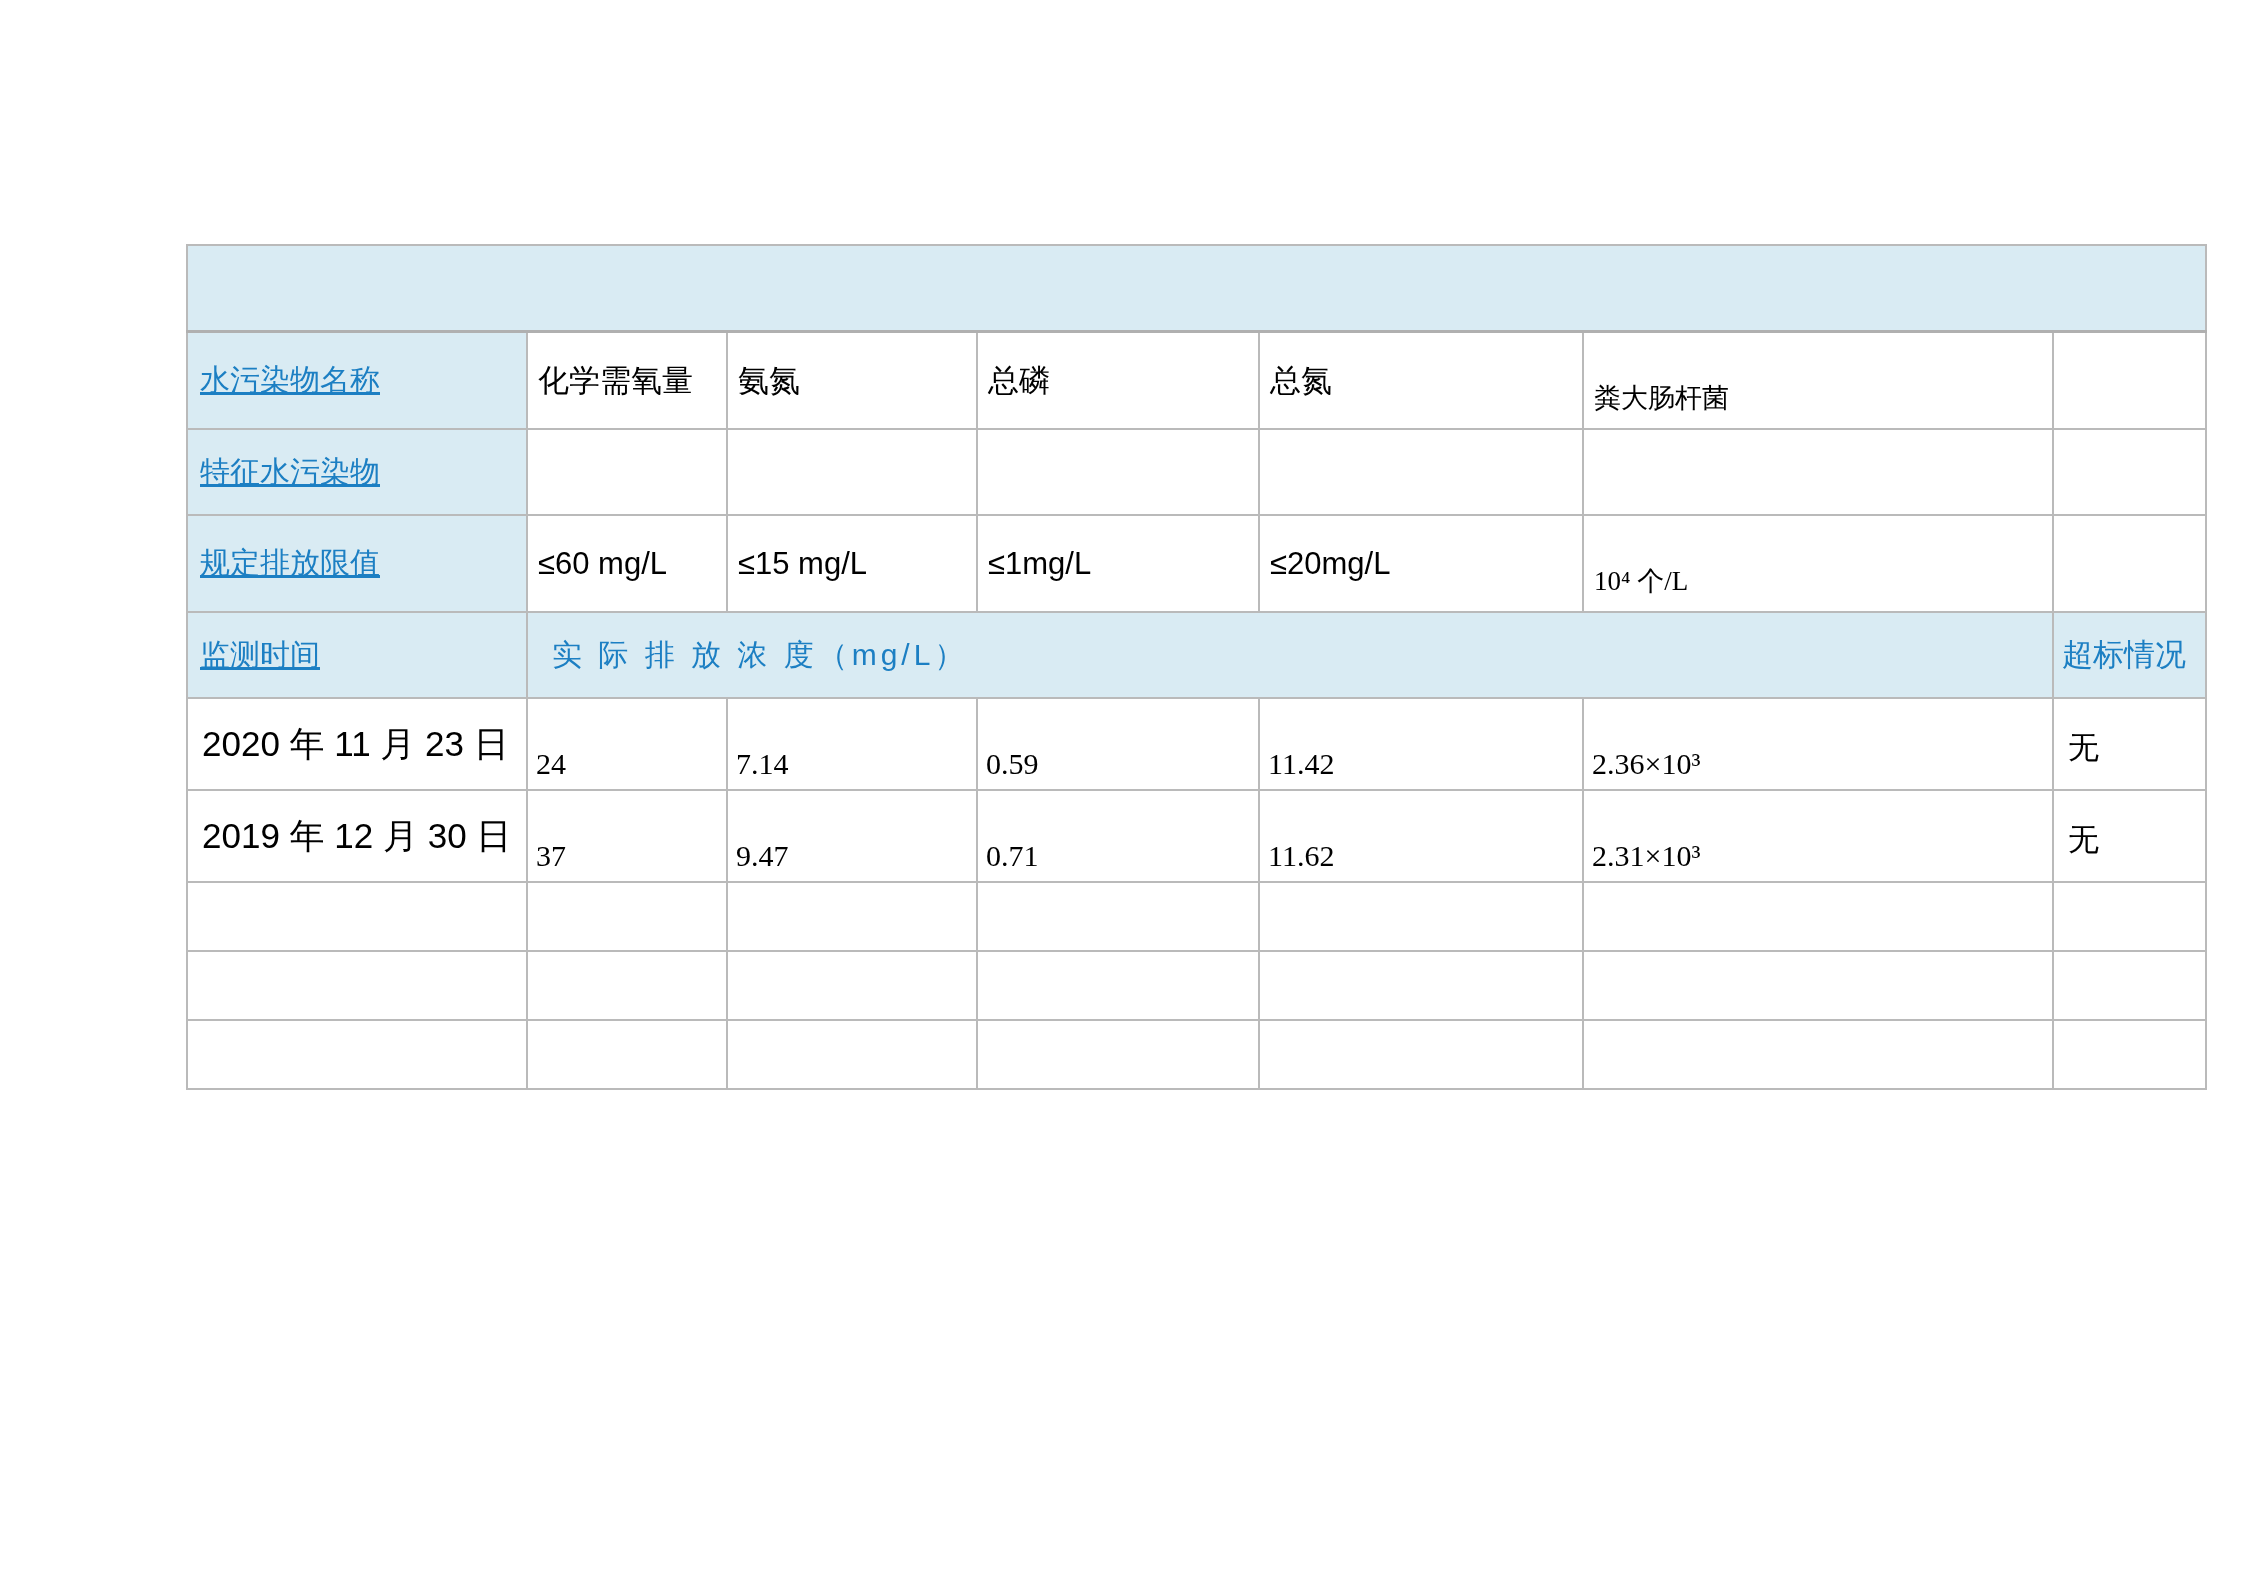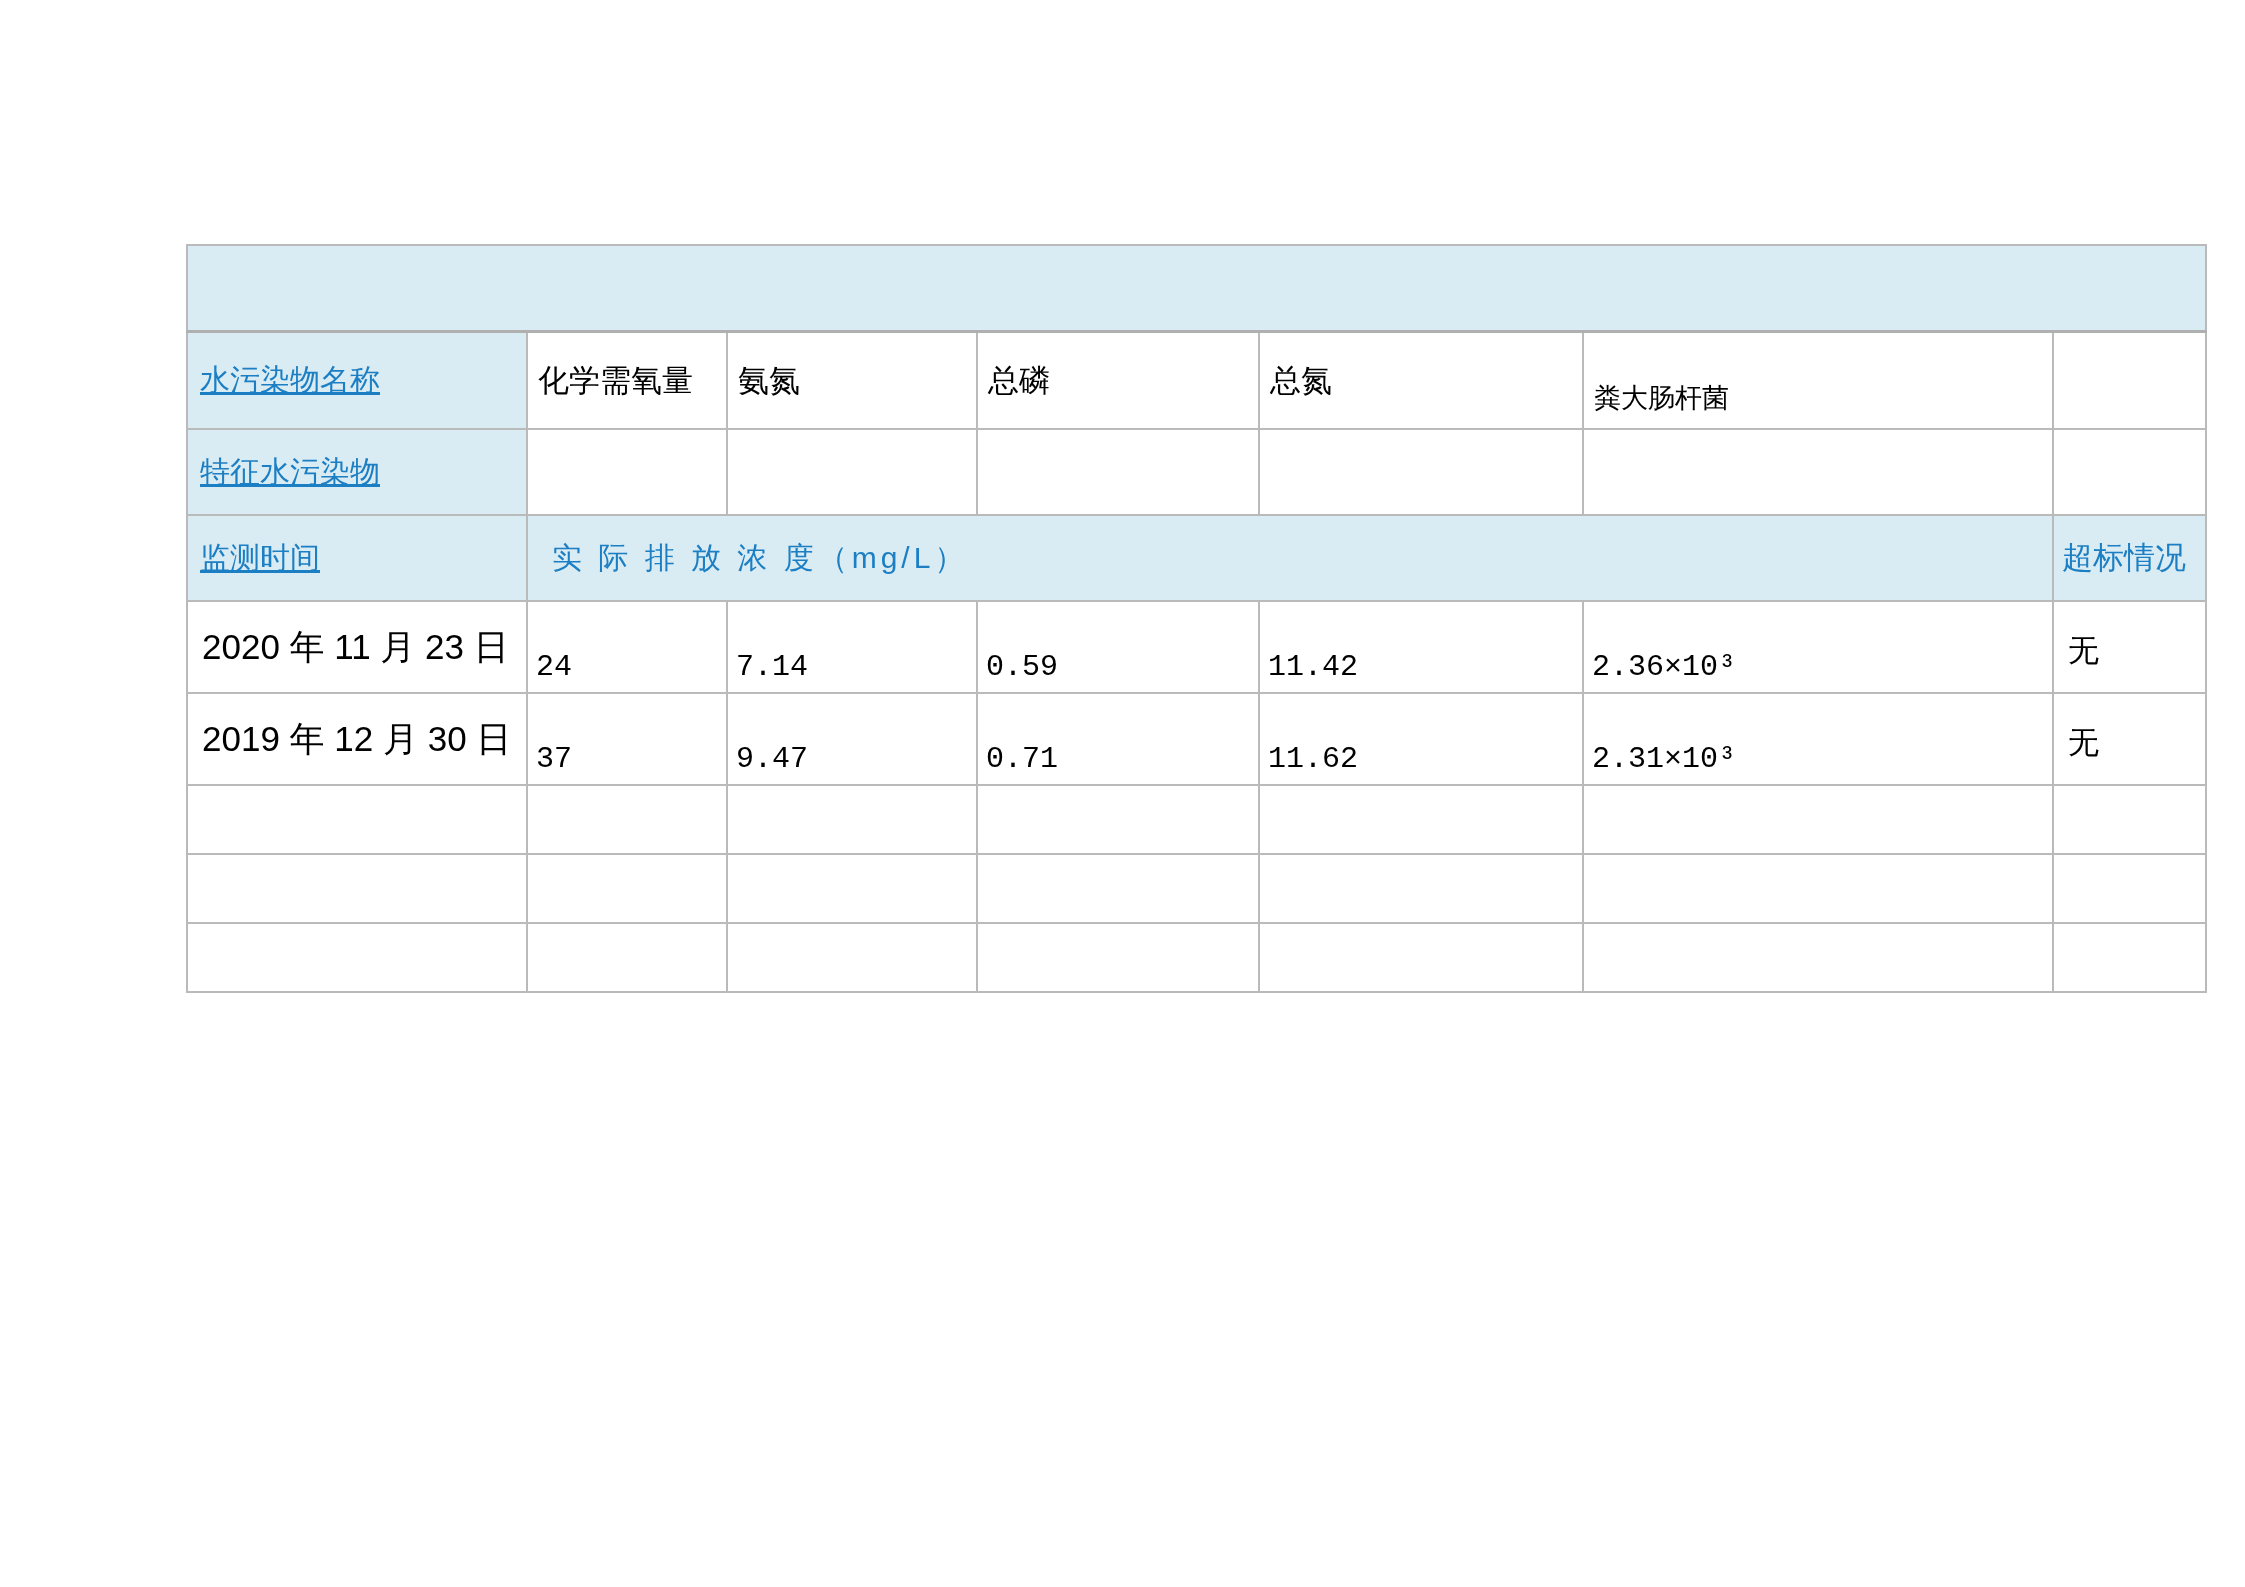--- a/index.html
+++ b/index.html
@@ -41,21 +41,21 @@
   tr.r-data td{height:81px;}
   tr.r-empty td{height:65px;}
   
   td.band{background:var(--hbg);}
   td.lbl{
     background:var(--hbg);color:var(--htext);
     font-size:30px;padding-left:12px;text-decoration:underline;
   }
   td.hdr-sans{font-size:31px;padding-left:10px;}
   td.limit{font-size:31px;padding-left:10px;}
-  td.serif{font-family:Liberation Mono, monospace;margin-left:48px;}
+  td.serif{font-family:Liberation Serif, serif;margin-left:48px;}
   td.low-serif{
     font-size:27px;vertical-align:bottom;
     padding-bottom:12px;padding-left:10px;
   }
   td.conc{
     background:var(--hbg);color:var(--htext);
     font-size:30px;letter-spacing:4px;padding-left:24px;
   }
   td.exceed-hdr{
     background:var(--hbg);color:var(--htext);
@@ -101,20 +101,29 @@
     <td class="lbl">特征水污染物</td>
     <td></td>
     <td></td>
     <td></td>
     <td></td>
     <td></td>
     <td></td>
   </tr>
 
 
+  <tr class="r-std">
+    <td class="lbl">规定排放限值</td>
+    <td class="limit">≤60 mg/L</td>
+    <td class="limit">≤15 mg/L</td>
+    <td class="limit">≤1mg/L</td>
+    <td class="limit">≤20mg/L</td>
+    <td class="serif low-serif">10⁴ 个/L</td>
+    <td></td>
+  </tr>
 
   <tr class="r-std">
     <td class="lbl">监测时间</td>
     <td colspan="5" class="conc">实 际 排 放 浓 度（mg/L）</td>
     <td class="exceed-hdr">超标情况</td>
   </tr>
 
 
   <tr class="r-data">
     <td class="date">2020 年 11 月 23 日</td>

